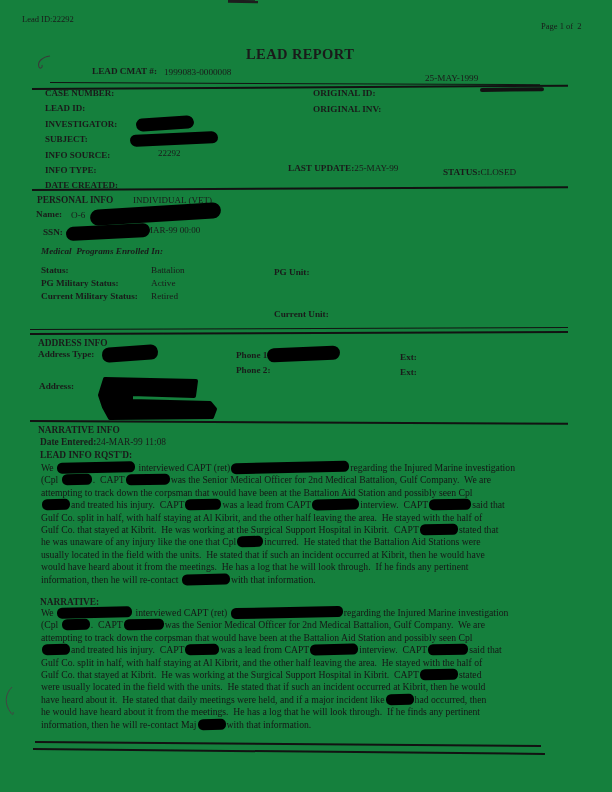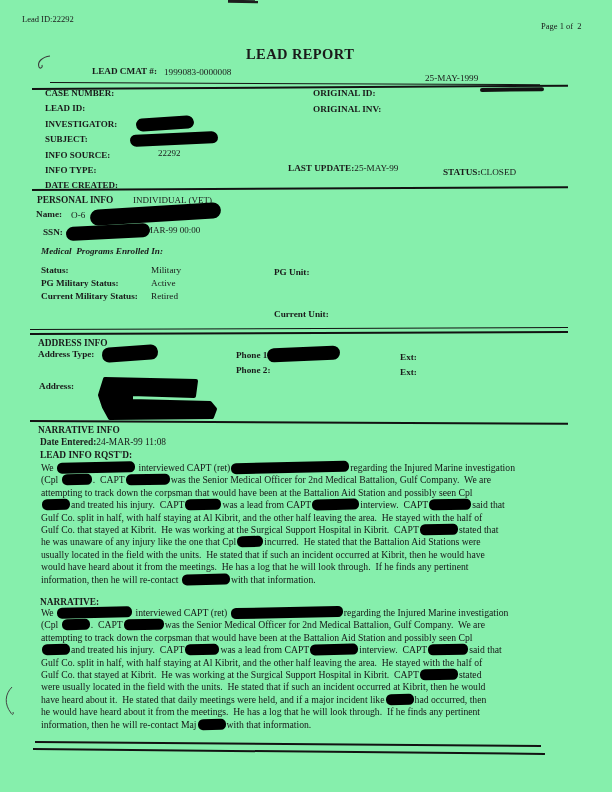--- a/index.html
+++ b/index.html
@@ -1,18 +1,18 @@
 <!DOCTYPE html>
 <html><head>
 <meta charset="utf-8">
 <style>
   * { margin:0; padding:0; box-sizing:border-box; }
   html,body { width:612px; height:792px; }
   body { font-family:"Liberation Serif","DejaVu Serif",serif; background:#ffffff; color:#1a1a1a; }
-  .page { position:relative; width:612px; height:792px; background:#86efac; overflow:hidden; }
+  .page { position:relative; width:612px; height:792px; background:#15803d; overflow:hidden; }
   .abs { position:absolute; }
   .b { font-weight:bold; }
   .pre { white-space:pre; }
   .fs85 { font-size:8.5px; }
   .fs92 { font-size:9.2px; }
   .fs94 { font-size:9.4px; }
 
   .line { position:absolute; background:#121212; transform-origin:left center; }
   .l-thin1  { left:50px;  top:81.5px;  width:490px; height:1.3px; transform:rotate(0.25deg); }
   .l-thick1 { left:32px;  top:88px;    width:536px; height:2.4px; transform:rotate(-0.35deg); }
@@ -158,21 +158,21 @@
   <div class="abs fs92 b pi-name-l">Name:</div>
   <div class="abs fs92 pi-name-v">O-6</div>
   <div class="redact rd-name"></div>
   <div class="abs fs92 b pi-ssn-l">SSN:</div>
   <div class="redact rd-ssn"></div>
   <div class="abs fs92 b pi-medical pre">Medical  Programs Enrolled In:</div>
 
   <div class="abs pi-status">
     <div class="srow">
       <span class="lbl">Status:</span>
-      <span class="val">Military</span>
+      <span class="val">Battalion</span>
     </div>
     <div class="srow">
       <span class="lbl">PG Military Status:</span>
       <span class="val">Active</span>
     </div>
     <div class="srow">
       <span class="lbl">Current Military Status:</span>
       <span class="val">Retired</span>
     </div>
   </div>

